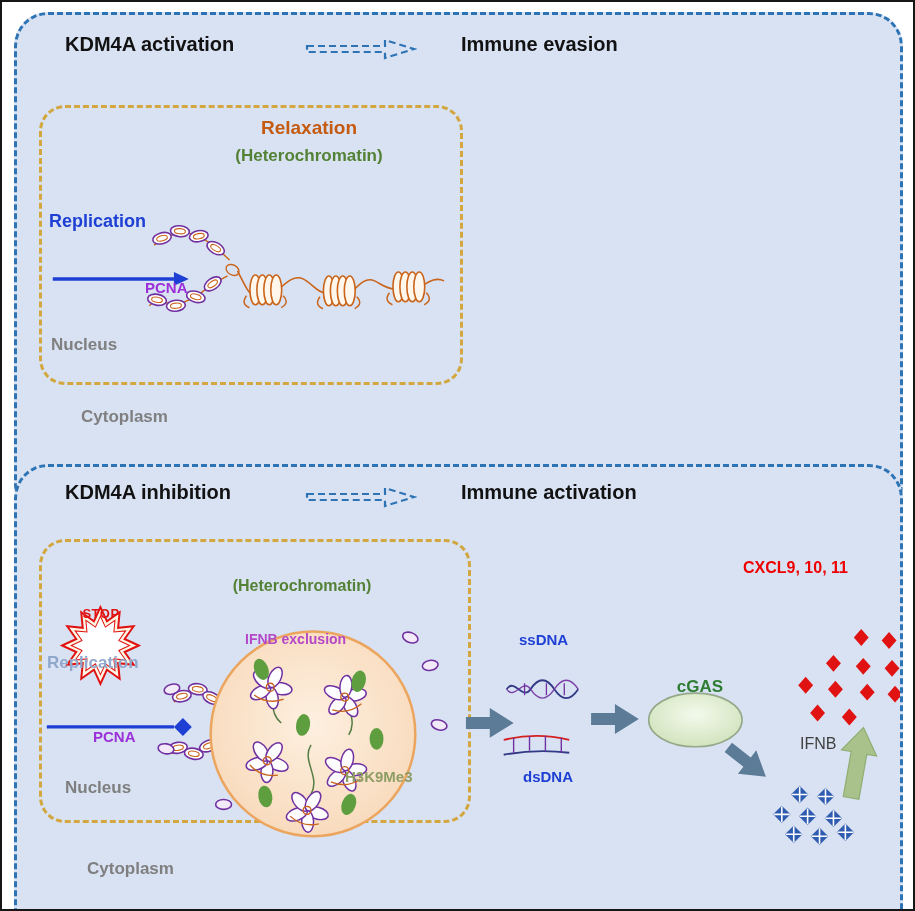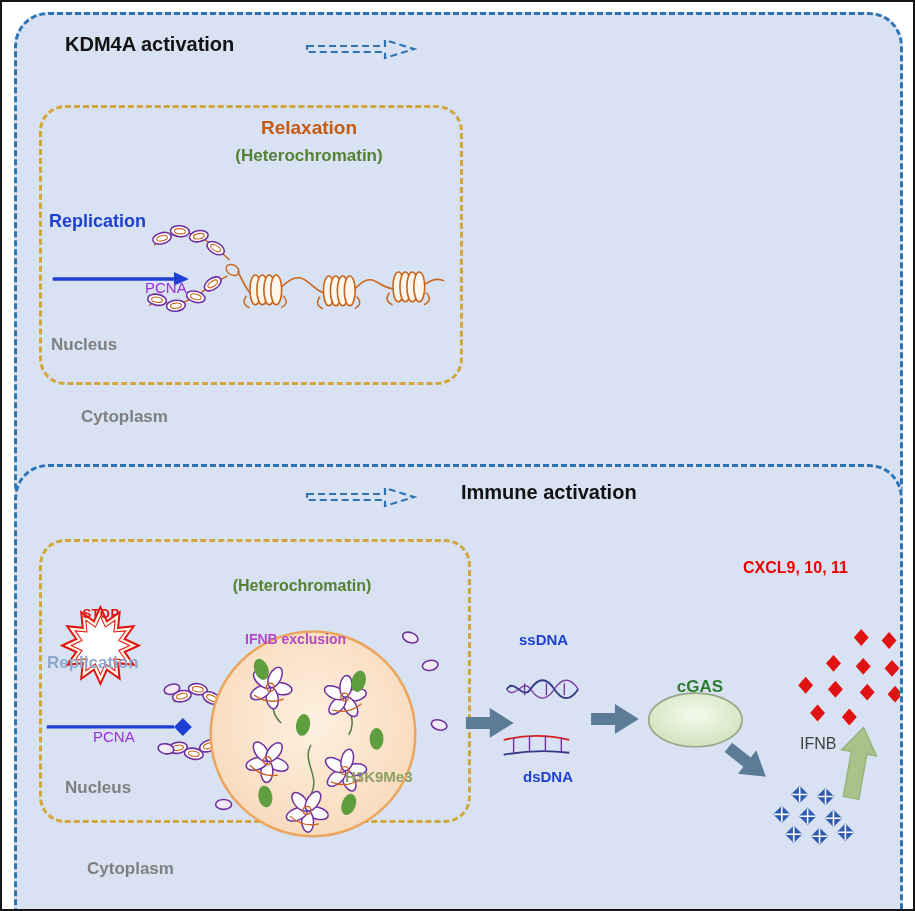--- a/index.html
+++ b/index.html
@@ -9,21 +9,21 @@
   .panel.top { top:10px; }
   .panel.bottom { top:462px; }
   .layer { position:absolute; left:0; top:0; width:100%; height:100%; z-index:1; pointer-events:none; }
   .nucleus-box { position:absolute; border:3px dashed #d2a73f; border-radius:26px; z-index:0; }
   .label { position:absolute; white-space:nowrap; z-index:2; }
   .ctr { text-align:center; white-space:normal; }
   .t-black   { font-size:20px; font-weight:700; color:#121212; }
   .t-orange  { font-size:19px; font-weight:700; color:#c55a11; }
   .t-green   { font-size:17px; font-weight:600; color:#538135; }
   .t-blue    { font-size:18px; font-weight:700; color:#1d3fd4; }
-  .t-purple  { font-size:15px; font-weight:400; color:#9b30d9; }
+  .t-purple  { font-size:15px; font-weight:700; color:#9b30d9; }
   .t-gray    { font-size:17px; font-weight:700; color:#7f7f7f; }
   .t-fblue   { font-size:17px; font-weight:700; color:#8fa8cc; }
   .t-magenta { font-size:14px; font-weight:700; color:#b448c8; }
   .t-olive   { font-size:15px; font-weight:700; color:#8d9d64; }
   .t-dna     { font-size:15px; font-weight:700; color:#1d3fd4;margin-top:20px; }
   .t-cgas    { font-size:17px; font-weight:700; color:#2e7d32; }
   .t-ifnb    { font-size:16px; font-weight:500; color:#3f3f3f; }
   .t-red     { font-size:16px; font-weight:700; color:#ee0000; }
   .t-stop    { font-size:13px; font-weight:800; color:#e01212; letter-spacing:.5px; }
   .hdr-arrow { position:absolute; z-index:2; }
@@ -77,20 +77,21 @@
 <div class="canvas">
 
   <div class="panel top">
 
     <div class="label t-black" style="left:48px;top:18px">KDM4A activation</div>
 
     <svg class="hdr-arrow" style="left:288px;top:22px" width="112" height="24" viewBox="0 0 112 24">
       <path d="M2,9 H80 V3 L109,12 L80,21 V15 H2 Z" fill="none" stroke="#2e74b5" stroke-width="2.2" stroke-dasharray="7 4"></path>
     </svg>
 
+    <div class="label t-black" style="left:444px;top:18px">Immune evasion</div>
 
     <div class="nucleus-box" style="left:22px;top:90px;width:424px;height:280px"></div>
 
     <svg class="layer" viewBox="0 0 889 437">
 
       <g>
         <line x1="36" y1="232" x2="158" y2="232" stroke="#1d3fd4" stroke-width="3.5"></line>
         <polygon points="158,225 173,232 158,239" fill="#1d3fd4"></polygon>
       </g>
 
@@ -122,20 +123,21 @@
     <div class="label t-orange ctr" style="left:182px;top:102px;width:220px">Relaxation</div>
     <div class="label t-green ctr" style="left:172px;top:131px;width:240px">(Heterochromatin)</div>
     <div class="label t-blue" style="left:32px;top:196px">Replication</div>
     <div class="label t-purple" style="left:128px;top:264px">PCNA</div>
     <div class="label t-gray" style="left:34px;top:320px">Nucleus</div>
     <div class="label t-gray" style="left:64px;top:392px">Cytoplasm</div>
   </div>
 
   <div class="panel bottom">
 
+    <div class="label t-black" style="left:48px;top:14px">KDM4A inhibition</div>
 
     <svg class="hdr-arrow" style="left:288px;top:18px" width="112" height="24" viewBox="0 0 112 24">
       <path d="M2,9 H80 V3 L109,12 L80,21 V15 H2 Z" fill="none" stroke="#2e74b5" stroke-width="2.2" stroke-dasharray="7 4"></path>
     </svg>
 
     <div class="label t-black" style="left:444px;top:14px">Immune activation</div>
 
     <div class="nucleus-box" style="left:22px;top:72px;width:432px;height:284px"></div>
 
     <svg class="layer" viewBox="0 0 889 437">

